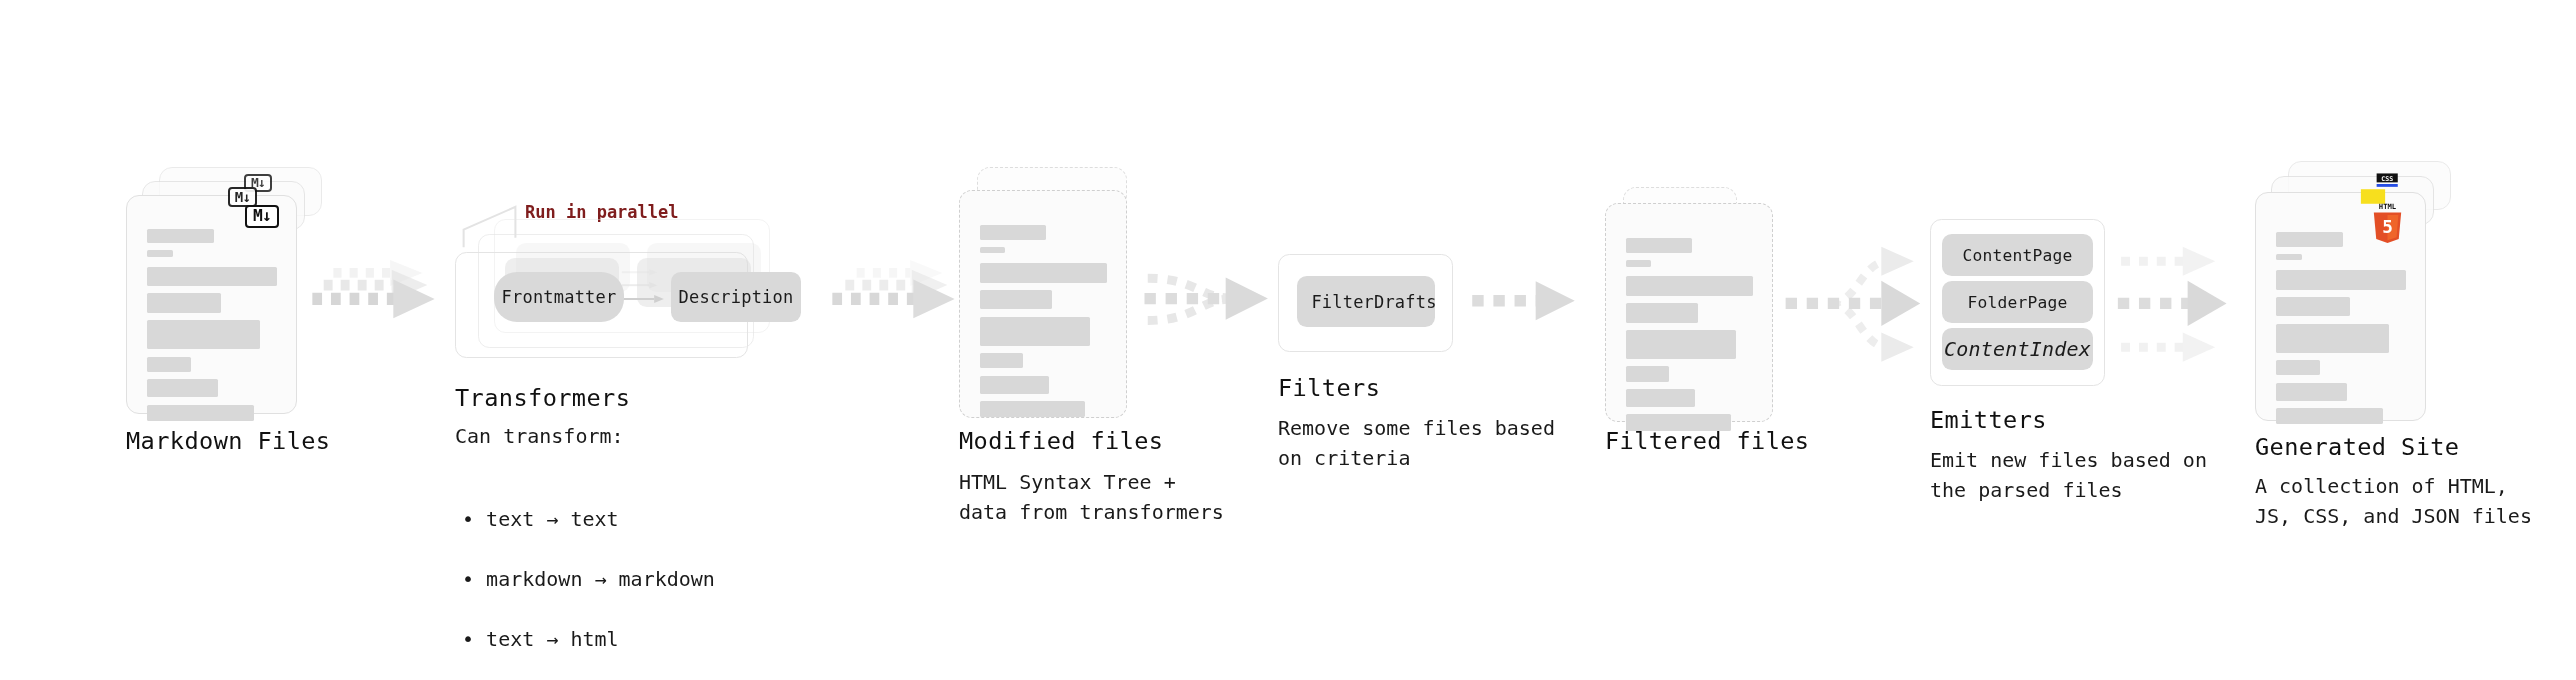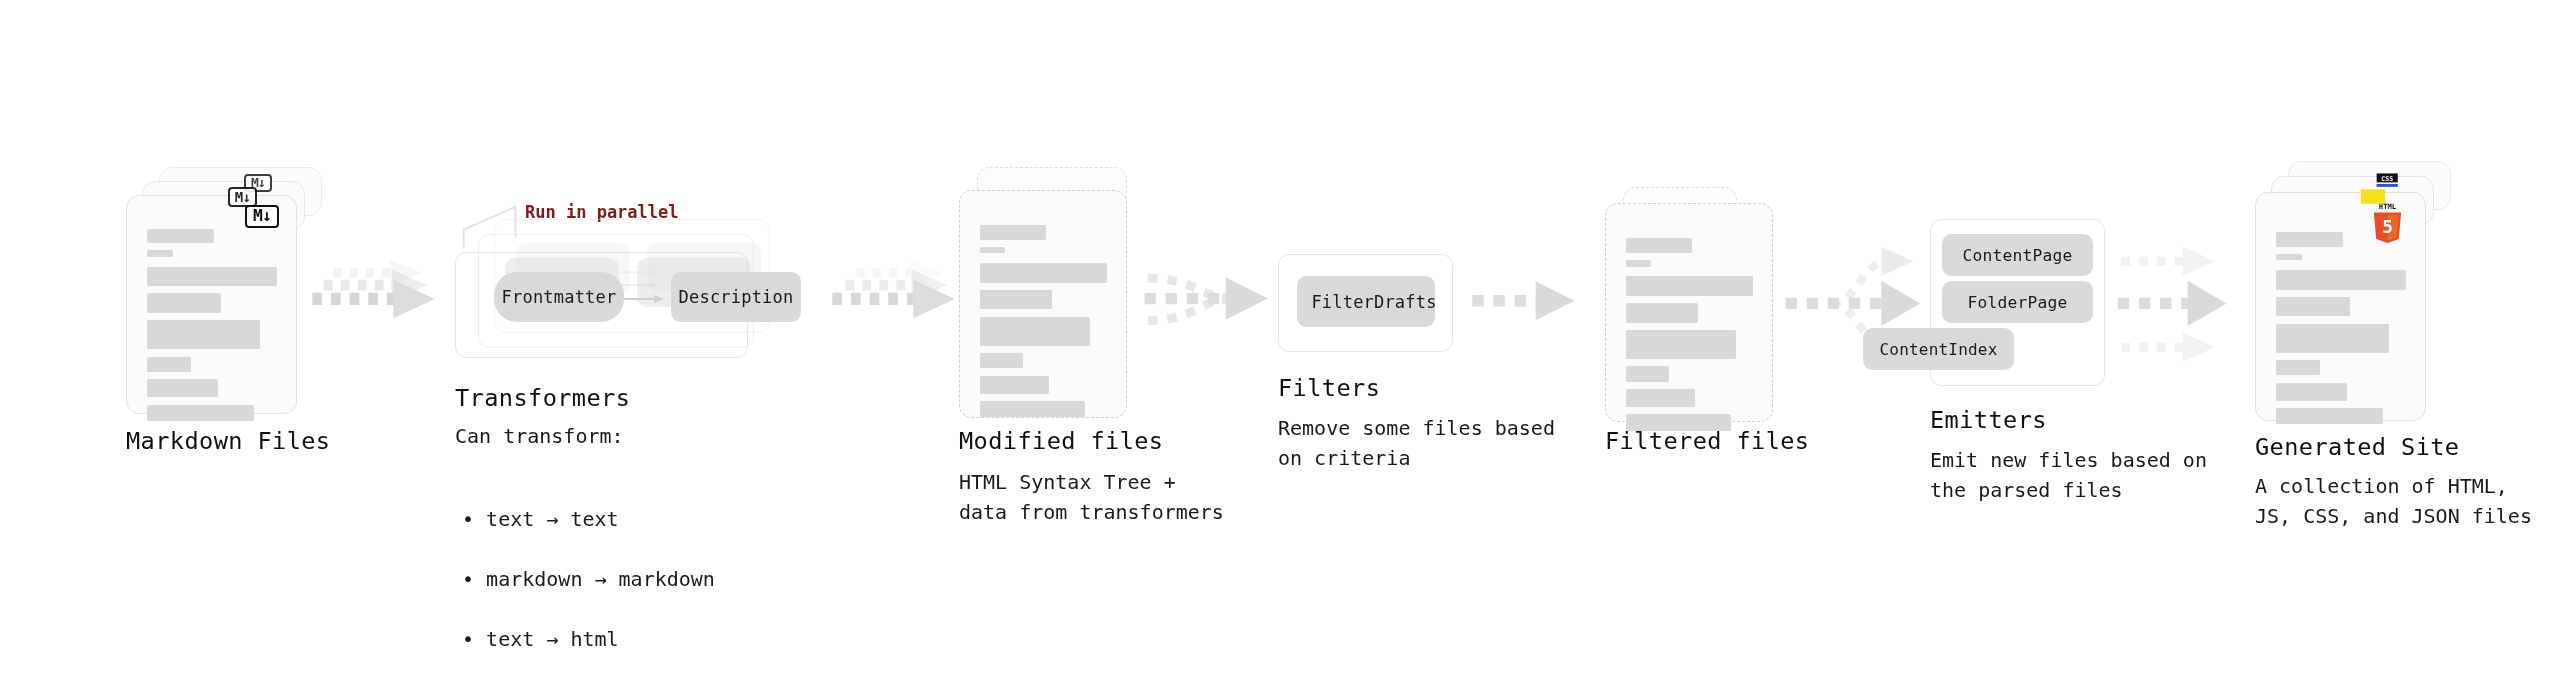--- a/index.html
+++ b/index.html
@@ -245,21 +245,21 @@
     <path d="M58 88 C 90 88, 96 142, 128 142" fill="none" stroke="#ededed" stroke-width="10" stroke-dasharray="11 11"></path>
     <line x1="2" y1="88" x2="122" y2="88" stroke="#dcdcdc" stroke-width="14" stroke-dasharray="14 12"></line>
     <polygon points="120,18 160,36 120,54" fill="#ebebeb"></polygon>
     <polygon points="120,60 168,88 120,116" fill="#d9d9d9"></polygon>
     <polygon points="120,124 160,142 120,160" fill="#ebebeb"></polygon>
   </svg>
 
   <div class="groupbox" style="left:1930px; top:219px; width:175px; height:167px;"></div>
   <div class="chip" style="left:1942px; top:234px; width:151px; height:42px; font-size:16.3px;">ContentPage</div>
   <div class="chip" style="left:1942px; top:281px; width:151px; height:42px; font-size:16.3px;">FolderPage</div>
-  <div class="chip" style="left:1863px; top:328px; width:151px; height:42px; font-size:16px;">ContentIndex</div>
+  <div class="chip" style="left:1942px; top:328px; width:151px; height:42px; font-size:20px;font-style:italic;">ContentIndex</div>
   <div class="title" style="left:1930px; top:406px;">Emitters</div>
   <div class="sub" style="left:1930px; top:445px;">Emit new files based on
 the parsed files</div>
 
   <svg class="arrow-svg" style="left:2113px; top:232px;" width="146" height="142" viewBox="0 0 180 175">
     <g opacity=".55">
       <line x1="10" y1="36" x2="92" y2="36" stroke="#e6e6e6" stroke-width="11" stroke-dasharray="11 11"></line>
       <polygon points="86,18 126,36 86,54" fill="#e8e8e8"></polygon>
     </g>
     <g>

